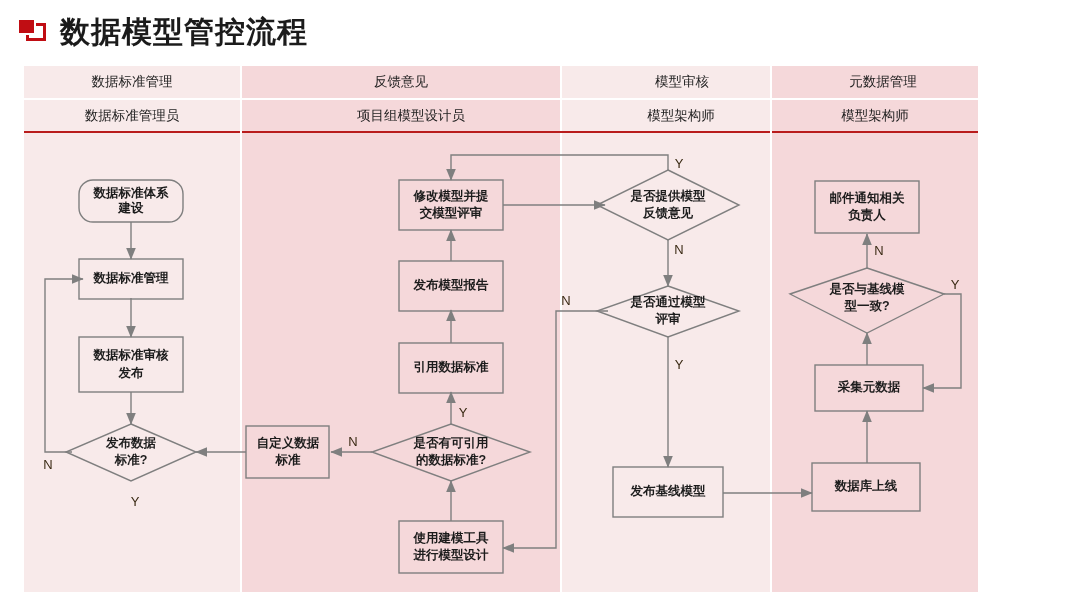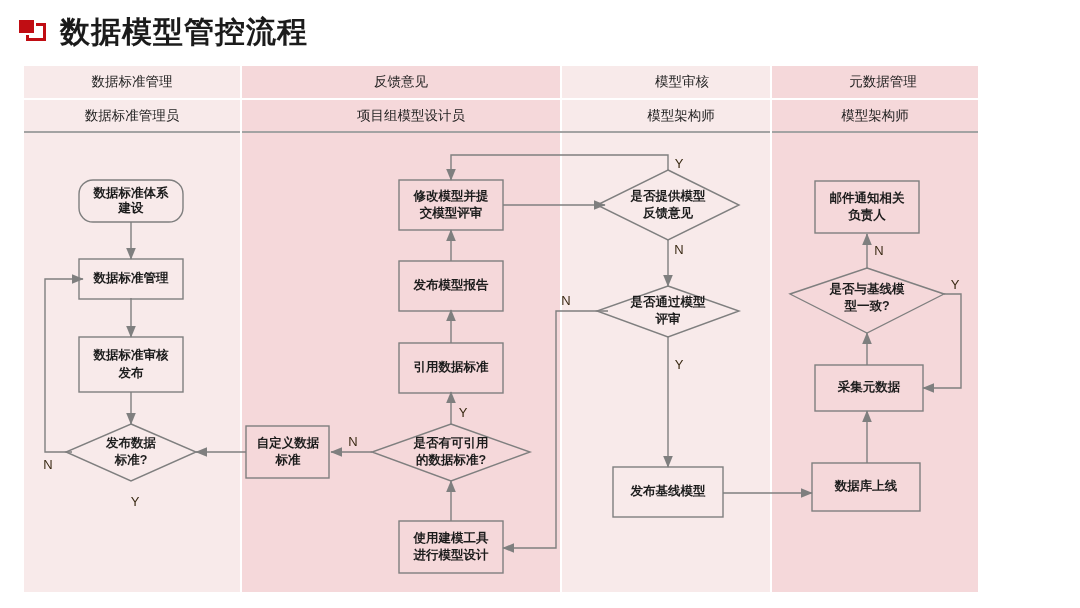--- a/index.html
+++ b/index.html
@@ -38,21 +38,21 @@
     position:absolute;top:0;height:526px;box-sizing:border-box;
   }
   .lane.shade-light{background:#f8eaea;}
   .lane.shade-dark{background:#f5d8da;}
   .lane-hdr{
     position:absolute;left:0;width:100%;box-sizing:border-box;
     display:flex;align-items:center;justify-content:center;
     font-size:13.5px;color:#1d1d1d;text-align:center;
   }
   .lane-hdr.row1{top:0;height:34px;border-bottom:2px solid #ffffff;}
-  .lane-hdr.row2{top:34px;height:33px;border-bottom:2px solid #a3a3a3;}
+  .lane-hdr.row2{top:34px;height:33px;border-bottom:2px solid #b91c1c;}
   .lane-sep{
     position:absolute;top:0;width:2px;height:526px;background:#ffffff;
   }
 
   
   #flow{position:absolute;left:0;top:0;width:1080px;height:608px;}
   .nodebox{
     fill:none;stroke:#7f7f7f;stroke-width:1.4;
   }
   .nodetext{

